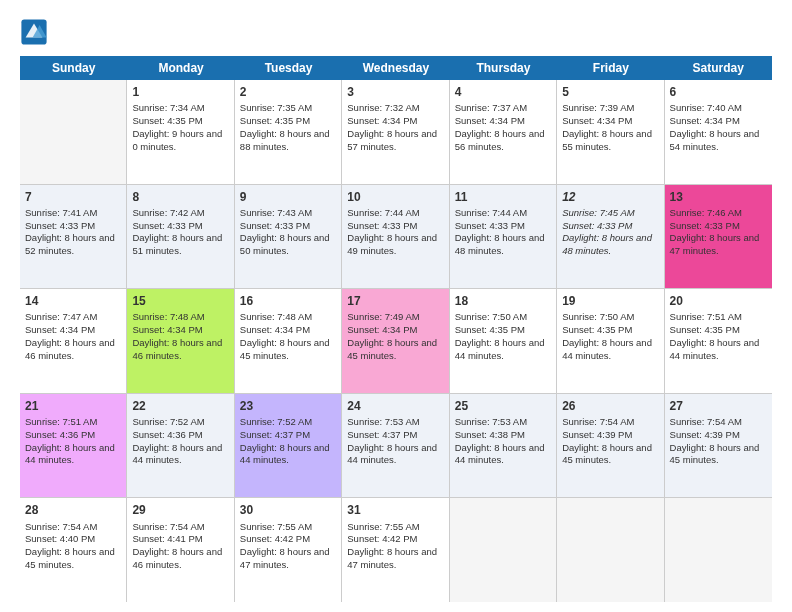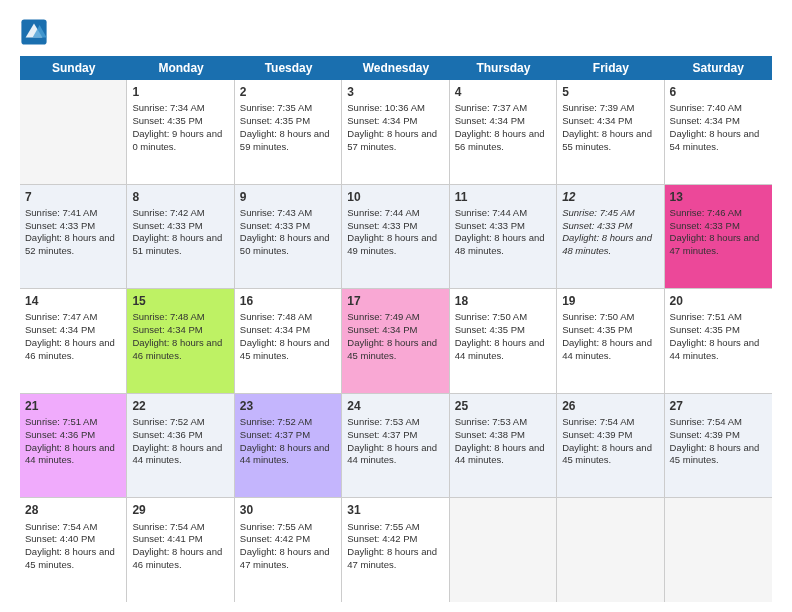--- a/index.html
+++ b/index.html
@@ -143,22 +143,22 @@
         <div class="cal-header-cell">Tuesday</div>
         <div class="cal-header-cell">Wednesday</div>
         <div class="cal-header-cell">Thursday</div>
         <div class="cal-header-cell">Friday</div>
         <div class="cal-header-cell">Saturday</div>
       </div>
     <div class="cal-body">
     <div class="cal-row">
           <div class="cal-cell empty" style="background: rgb(245, 245, 245);"></div>
           <div class="cal-cell" style="background: rgb(255, 255, 255);"><span class="day-num">1</span><span>Sunrise: 7:34 AM</span><br><span>Sunset: 4:35 PM</span><br><span>Daylight: 9 hours and 0 minutes.</span></div>
-          <div class="cal-cell" style="background: rgb(255, 255, 255);"><span class="day-num">2</span><span>Sunrise: 7:35 AM</span><br><span>Sunset: 4:35 PM</span><br><span>Daylight: 8 hours and 59 minutes.</span></div>
-          <div class="cal-cell" style="background: rgb(255, 255, 255);"><span class="day-num">3</span><span>Sunrise: 10:36 AM</span><br><span>Sunset: 4:34 PM</span><br><span>Daylight: 8 hours and 57 minutes.</span></div>
+          <div class="cal-cell" style="background: rgb(255, 255, 255);"><span class="day-num">2</span><span>Sunrise: 7:35 AM</span><br><span>Sunset: 4:35 PM</span><br><span>Daylight: 8 hours and 88 minutes.</span></div>
+          <div class="cal-cell" style="background: rgb(255, 255, 255);"><span class="day-num">3</span><span>Sunrise: 7:32 AM</span><br><span>Sunset: 4:34 PM</span><br><span>Daylight: 8 hours and 57 minutes.</span></div>
           <div class="cal-cell" style="background: rgb(255, 255, 255);"><span class="day-num">4</span><span>Sunrise: 7:37 AM</span><br><span>Sunset: 4:34 PM</span><br><span>Daylight: 8 hours and 56 minutes.</span></div>
           <div class="cal-cell" style="background: rgb(255, 255, 255);"><span class="day-num">5</span><span>Sunrise: 7:39 AM</span><br><span>Sunset: 4:34 PM</span><br><span>Daylight: 8 hours and 55 minutes.</span></div>
           <div class="cal-cell" style="background: rgb(255, 255, 255);"><span class="day-num">6</span><span>Sunrise: 7:40 AM</span><br><span>Sunset: 4:34 PM</span><br><span>Daylight: 8 hours and 54 minutes.</span></div>
         </div>
         <div class="cal-row">
           <div class="cal-cell" style="background: rgb(238, 242, 248);"><span class="day-num">7</span><span>Sunrise: 7:41 AM</span><br><span>Sunset: 4:33 PM</span><br><span>Daylight: 8 hours and 52 minutes.</span></div>
           <div class="cal-cell" style="background: rgb(238, 242, 248);"><span class="day-num">8</span><span>Sunrise: 7:42 AM</span><br><span>Sunset: 4:33 PM</span><br><span>Daylight: 8 hours and 51 minutes.</span></div>
           <div class="cal-cell" style="background: rgb(238, 242, 248);"><span class="day-num">9</span><span>Sunrise: 7:43 AM</span><br><span>Sunset: 4:33 PM</span><br><span>Daylight: 8 hours and 50 minutes.</span></div>
           <div class="cal-cell" style="background: rgb(238, 242, 248);"><span class="day-num">10</span><span>Sunrise: 7:44 AM</span><br><span>Sunset: 4:33 PM</span><br><span>Daylight: 8 hours and 49 minutes.</span></div>
           <div class="cal-cell" style="background: rgb(238, 242, 248);"><span class="day-num">11</span><span>Sunrise: 7:44 AM</span><br><span>Sunset: 4:33 PM</span><br><span>Daylight: 8 hours and 48 minutes.</span></div>

